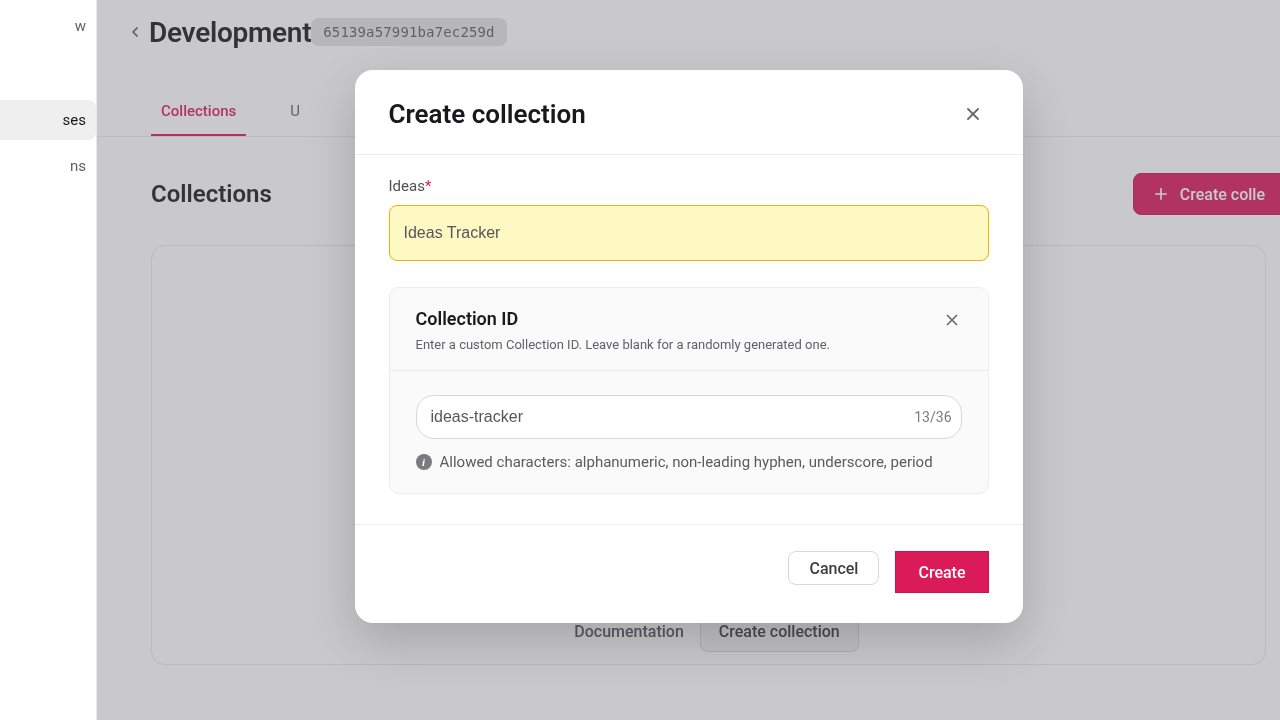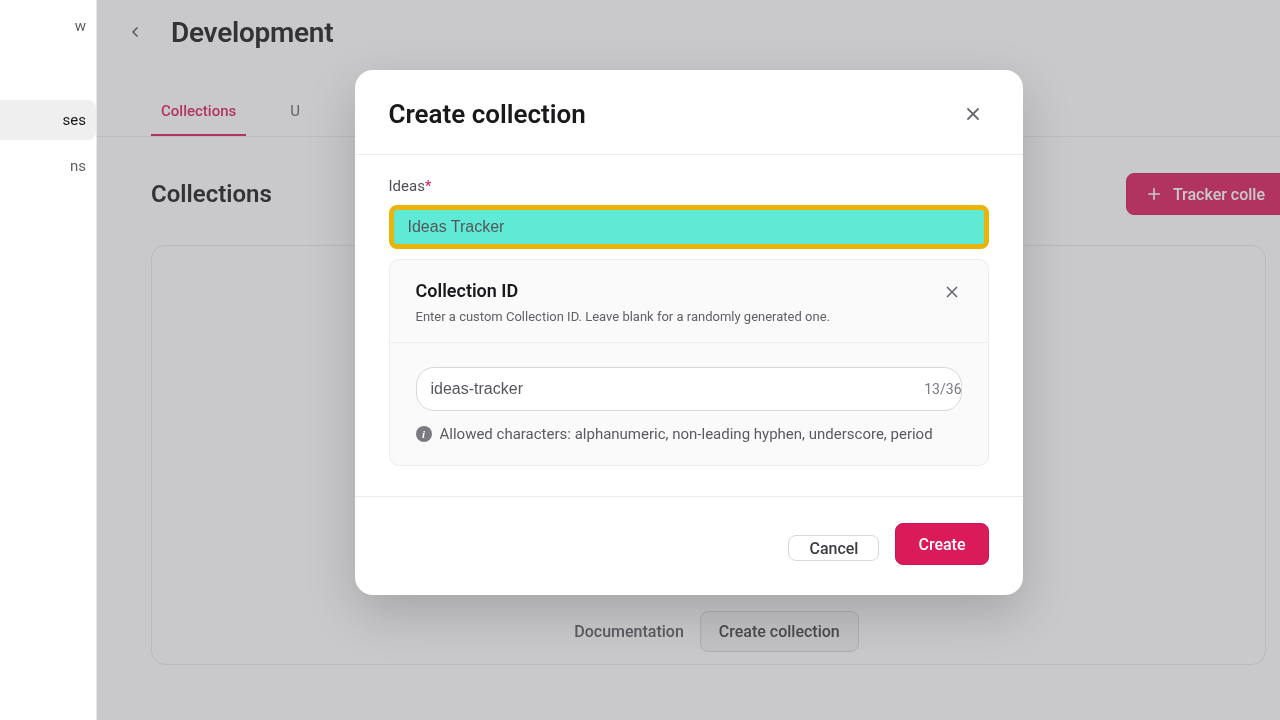--- a/index.html
+++ b/index.html
@@ -7,21 +7,21 @@
   .app { display: flex; width: 100%; height: 100%; }
 
   
   .sidebar { width: 97px; border-right: 1px solid #e8e8ea; padding-top: 0px; }
   .side-item { height: 40px; display: flex; align-items: center; padding: 0 10px; font-size: 15px; color: #616166; border-radius: 8px; margin: 6px 0 6px -40px; }
   .side-item.active { background: #efeff0; color: #19191c; }
   .side-item span.txt { margin-left: auto; }
 
   
   .main { flex: 1; position: relative; }
-  .header { display: flex; align-items: center; gap: 22px; padding: 0 12px 0 24px; height: 64px; }
+  .header { display: flex; align-items: center; gap: 0; padding: 0 12px 0 24px; height: 64px; }
   .back-btn { width: 28px; height: 28px; display: flex; align-items: center; justify-content: center; color: #56565c; border-radius: 6px; }
   .page-title { font-size: 28px; font-weight: 600; letter-spacing: -0.01em; }
   .id-chip { background: #e4e4e6; color: #5e5e64; font-family: ui-monospace, SFMono-Regular, Menlo, monospace; font-size: 14px; padding: 6px 12px; border-radius: 8px; letter-spacing: 0.01em; }
 
   
   .tabs { display: flex; gap: 34px; padding: 0 0 0 54px; border-bottom: 1px solid #ededef; margin-top: 22px; }
   .tab { padding: 16px 10px 14px; font-size: 15px; color: #616166; border-bottom: 2px solid transparent; }
   .tab.active { color: #db1a5a; border-bottom-color: #db1a5a; font-weight: 500; }
 
   
@@ -39,37 +39,37 @@
 
   
   .overlay { position: absolute; inset: 0; background: rgba(100,100,105,0.35); display: flex; align-items: flex-start; justify-content: center; }
   .modal { width: 668px; background: #fff; border-radius: 18px; margin-top: 70px; box-shadow: 0 18px 50px rgba(0,0,0,0.18); overflow: hidden; display: flex; flex-direction: column; }
   .modal-head { display: flex; align-items: center; justify-content: space-between; padding: 28px 34px 24px; border-bottom: 1px solid #ededef; }
   .modal-title { font-size: 26px; font-weight: 600; }
   .close-x { width: 32px; height: 32px; display: flex; align-items: center; justify-content: center; color: #6a6a70; border-radius: 6px; }
   .modal-body { padding: 22px 34px 30px; }
   .field-label { font-size: 15px; color: #4f4f55; display: block; margin-bottom: 10px; }
   .req { color: #db1a5a; }
-  .text-input { width: 100%; height: 44px; border: 5px solid #eab308; border-radius: 8px; padding: 0 14px; font-size: 16px; color: #56565c; background: #5eead4; }
+  .text-input { width: 100%; height: 56px; border: 1px solid #eab308; border-radius: 8px; padding: 0 14px; font-size: 16px; color: #56565c; background: #fef9c3; }
 
-  .subcard { margin-top: 10px; border: 1px solid #ececee; background: #fafafb; border-radius: 10px; }
+  .subcard { margin-top: 26px; border: 1px solid #ececee; background: #fafafb; border-radius: 10px; }
   .subcard-top { padding: 20px 26px 18px; border-bottom: 1px solid #ececee; position: relative; }
   .subcard-title { font-size: 18px; font-weight: 600; margin-bottom: 8px; }
   .subcard-desc { font-size: 13px; color: #616166; }
   .subcard-close { position: absolute; top: 18px; right: 22px; width: 28px; height: 28px; display:flex; align-items:center; justify-content:center; color:#6a6a70; }
   .subcard-body { padding: 24px 26px 22px; }
   .id-input-wrap { position: relative; }
   .id-input { width: 100%; height: 44px; border: 1px solid #d8d8db; border-radius: 18px; padding: 0 64px 0 14px; font-size: 16px; color: #56565c; background:#fff; }
-  .counter { position: absolute; right: 0; top: 50%; transform: translateY(-50%); font-size: 14px; color: #7a7a80; }
+  .counter { position: absolute; right: 10px; top: 50%; transform: translateY(-50%); font-size: 14px; color: #7a7a80; }
   .hint-row { display: flex; align-items: center; gap: 8px; margin-top: 14px; color: #5a5a60; font-size: 15px; }
   .info-dot { width: 16px; height: 16px; border-radius: 50%; background: #7a7a80; color: #fff; font-size: 11px; font-weight: 700; display:flex; align-items:center; justify-content:center; font-family: Georgia, serif; font-style: italic; }
 
   .modal-foot { border-top: 1px solid #ededef; padding: 26px 34px 30px; display: flex; justify-content: flex-end; gap: 16px; }
-  .btn-secondary { background:#fff; border:1px solid #d8d8db; color:#3c3c41; font-size:16px; font-weight:500; padding:0 20px; height:26px; border-radius:8px;margin-top:12px; }
-  .btn-primary { background:#db1a5a; border:1px solid #c81552; color:#fff; font-size:16px; font-weight:500; padding:0 22px; height:42px; border-radius:8px; }
+  .btn-secondary { background:#fff; border:1px solid #d8d8db; color:#3c3c41; font-size:16px; font-weight:500; padding:0 20px; height:34px; border-radius:8px; }
+  .btn-primary { background:#db1a5a; border:1px solid #c81552; color:#fff; font-size:16px; font-weight:500; padding:0 22px; height:42px; border-radius:0; }
 
   button, a { cursor: pointer; }
   button { font-family: inherit; }
 </style>
 </head>
 <body>
 
 <div class="app">
 
   <div class="sidebar">
@@ -86,36 +86,37 @@
   </div>
 
   <div class="main">
     <div class="header">
       <div class="back-btn">
         <svg width="16" height="16" viewBox="0 0 24 24" fill="none" stroke="currentColor" stroke-width="2.5" stroke-linecap="round" stroke-linejoin="round">
             <polyline points="15 18 9 12 15 6"></polyline>
           </svg>
       </div>
       <div class="page-title">Development</div>
+      <div class="id-chip">65139a57991ba7ec259d</div>
     </div>
 
     <div class="tabs">
       <div class="tab active">Collections</div>
       <div class="tab">U</div>
     </div>
 
     <div class="section">
       <div class="section-head">
         <div class="section-title">Collections</div>
         <button class="create-btn">
           <svg width="18" height="18" viewBox="0 0 24 24" fill="none" stroke="currentColor" stroke-width="2.2" stroke-linecap="round">
               <line x1="12" y1="5" x2="12" y2="19"></line>
               <line x1="5" y1="12" x2="19" y2="12"></line>
             </svg>
-          <span>Tracker colle</span>
+          <span>Create colle</span>
         </button>
       </div>
 
       <div class="card">
         <div class="card-links">
           <a class="doc-link">Documentation</a>
           <button class="ghost-btn dim">Create collection</button>
         </div>
       </div>
     </div>

